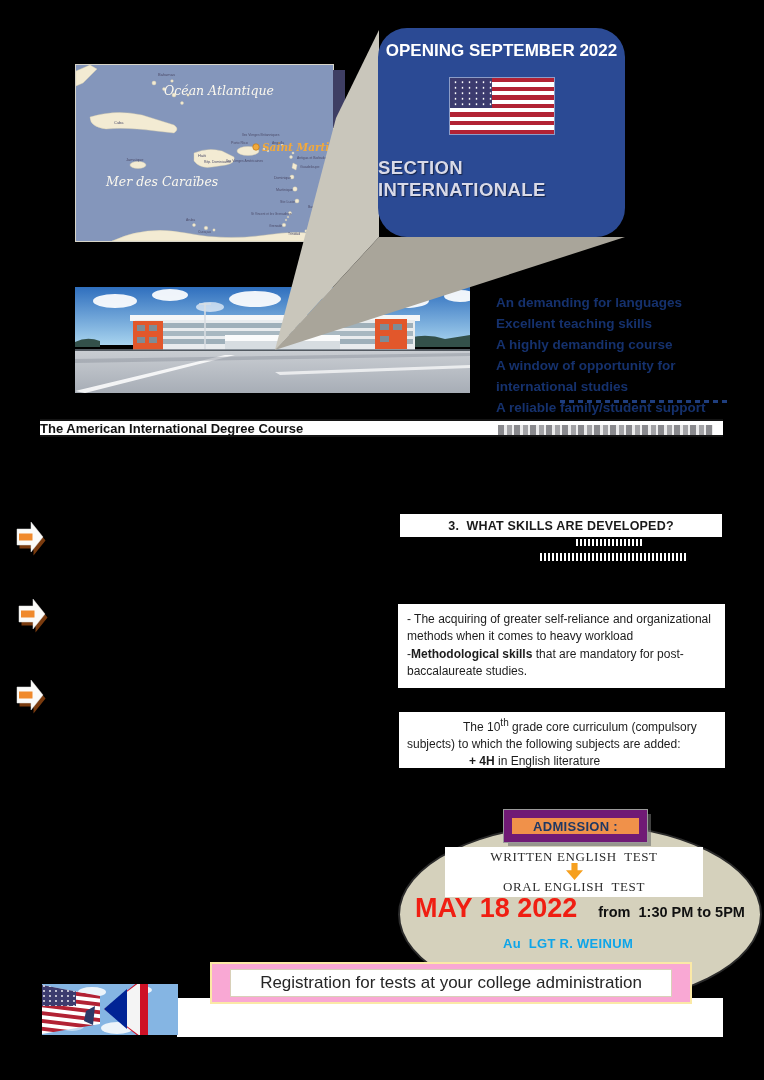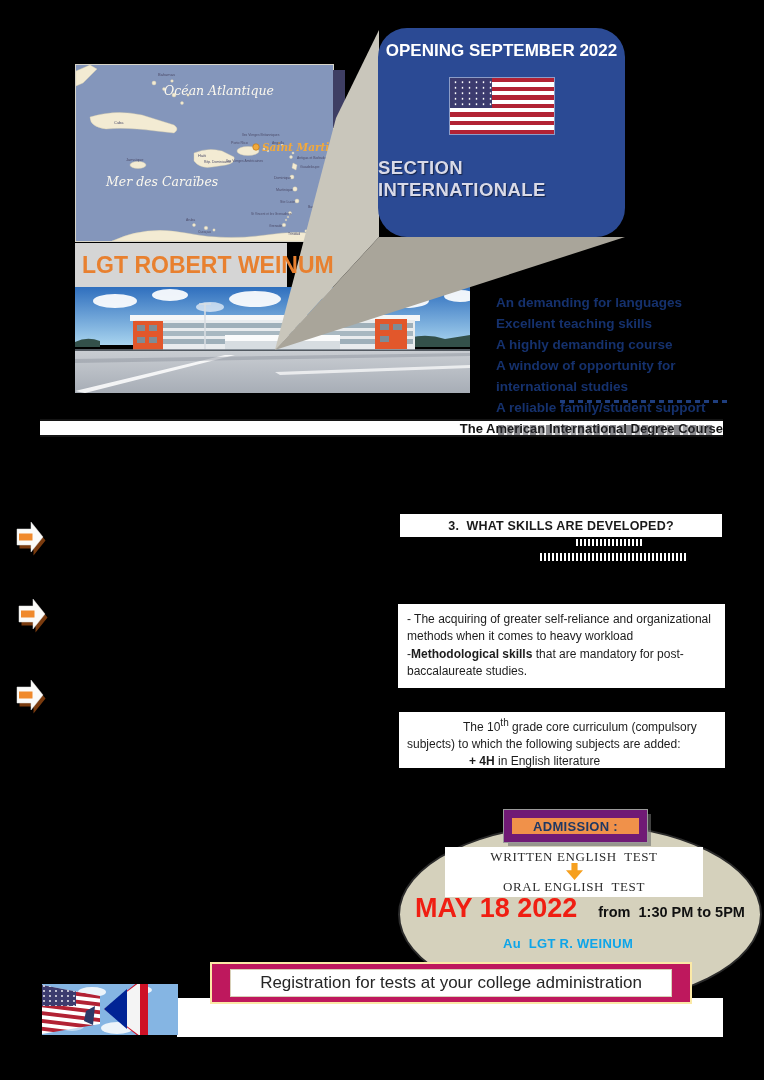--- a/index.html
+++ b/index.html
@@ -44,21 +44,21 @@
   .art1{left:628px;top:533px;width:14px;height:3px;}
   .art2{left:576px;top:539px;width:66px;height:7px;}
   .art3{left:540px;top:553px;width:148px;height:8px;}
   .bar-smudge{position:absolute;right:10px;top:4px;width:215px;height:10px;opacity:.8;
       background:repeating-linear-gradient(90deg,rgba(45,45,52,.7) 0 6px,rgba(45,45,52,.12) 6px 9px,
                  rgba(45,45,52,.55) 9px 14px,rgba(45,45,52,.1) 14px 16px);}
 
   
   .course-bar{left:40px;top:419px;width:683px;height:18px;background:#fff;
               border-top:2px solid #141414;border-bottom:2px solid #141414;
-              display:flex;align-items:center;justify-content:flex-end;box-sizing:border-box;}
+              display:flex;align-items:center;justify-content:flex-start;box-sizing:border-box;}
   .course-bar span{font-weight:bold;font-size:13px;color:#141414;}
   .skills-bar{left:400px;top:514px;width:322px;height:23px;background:#fff;
               display:flex;align-items:center;justify-content:center;}
   .skills-bar span{font-weight:bold;font-size:12.5px;color:#1a1a1a;letter-spacing:.2px;}
   .skills-box{left:398px;top:604px;width:327px;height:84px;background:#fff;box-sizing:border-box;
               padding:7px 9px;font-size:12px;line-height:1.45;color:#1c1c1c;}
   .curr-box{left:399px;top:712px;width:326px;height:56px;background:#fff;box-sizing:border-box;
             padding:4px 8px;font-size:12px;line-height:1.4;color:#1c1c1c;}
   .curr-p{margin:0;text-indent:56px;}
   .curr-add{margin:0;padding-left:62px;}
@@ -83,21 +83,21 @@
   .date-row{left:420px;top:893px;width:320px;display:flex;align-items:baseline;
             justify-content:center;gap:21px;white-space:nowrap;}
   .date-main{color:#F01E12;font-weight:bold;font-size:27px;}
   .date-time{color:#111;font-weight:bold;font-size:14.5px;}
   .place{left:443px;top:936px;width:250px;text-align:center;color:#0ea5e9;font-weight:bold;
          font-size:13px;letter-spacing:.3px;}
 
   
   .white-band{left:177px;top:998px;width:546px;height:39px;background:#fff;}
   .flags{left:42px;top:984px;width:136px;height:51px;}
-  .reg-box{left:212px;top:964px;width:478px;background:#be185d;padding:5px 18px;box-sizing:border-box;
+  .reg-box{left:212px;top:964px;width:478px;background:#f9a8d4;padding:5px 18px;box-sizing:border-box;
            box-shadow:0 0 0 2px #FBE9A6;}
   .reg-inner{background:#fff;border:1px solid #D8D0B8;text-align:center;line-height:26px;
              font-size:17px;color:#262626;}
 </style>
 </head>
 <body>
 
 <div class="page">
 
   <svg class="abs map" viewBox="0 0 257 176">
@@ -213,23 +213,20 @@
     <path d="M0,104 L150,68 L160,68 L10,106 Z" fill="#FFFFFF" opacity="0.85"></path>
     <path d="M200,85 L395,78 L395,81 L205,88 Z" fill="#FFFFFF" opacity="0.7"></path>
     <path d="M0,72 L395,66 L395,69 L0,76 Z" fill="#8F969F" opacity="0.5"></path>
   </svg>
 
   <svg class="abs wedge" viewBox="0 0 764 400">
     <polygon points="379,30 336,118 275,350 379,237" fill="#C9C6BB"></polygon>
     <polygon points="379,237 625,237 275,350" fill="#A9A59A"></polygon>
   </svg>
 
-  <div class="abs school-band">
-    <span class="school-name">LGT ROBERT WEINUM</span>
-  </div>
 
   <div class="abs banner">
     <div class="banner-title">OPENING SEPTEMBER 2022</div>
     <div class="us-flag">
       <div class="us-canton"></div>
     </div>
     <div class="banner-sub">SECTION INTERNATIONALE</div>
   </div>
 
   <div class="abs features">

